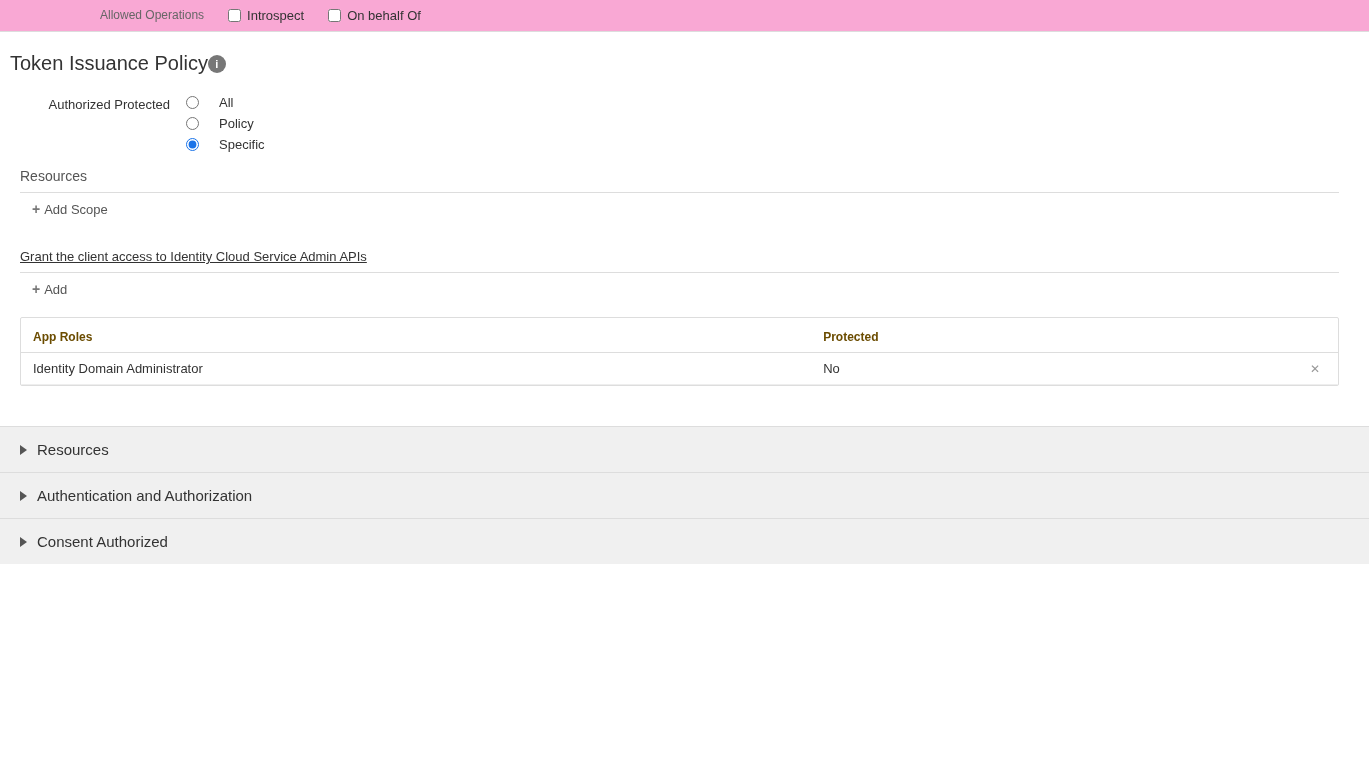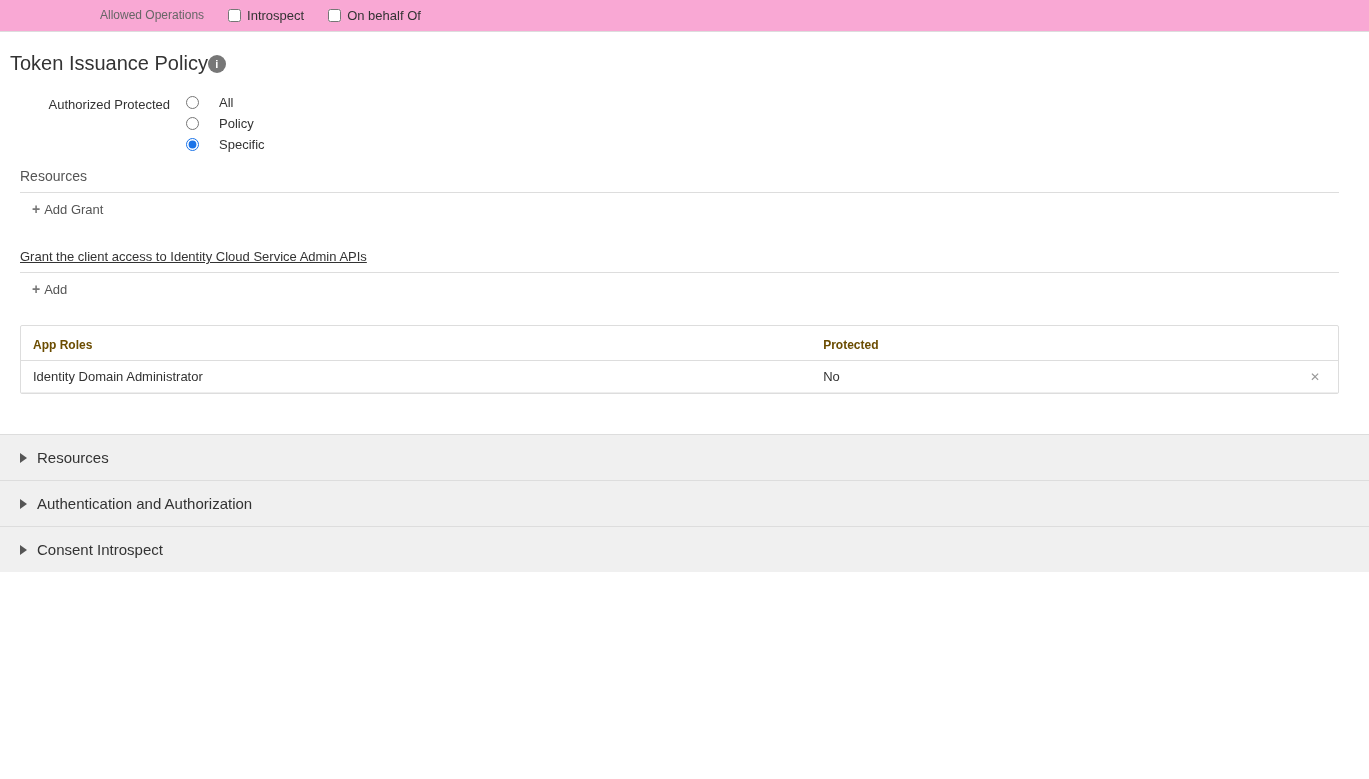--- a/index.html
+++ b/index.html
@@ -263,34 +263,34 @@
         <label for="radio-specific">Specific</label>
       </div>
     </div>
   </div>
 
   <div class="subsection">
     <div class="subsection-title">Resources</div>
     <hr class="divider">
     <button class="add-button">
       <span class="plus-icon">+</span>
-      <span>Add Grant</span>
+      <span>Add Scope</span>
     </button>
 
   </div>
 
   <div class="grant-section" style="margin-left: 10px;">
     <div class="grant-title">Grant the client access to Identity Cloud Service Admin APIs</div>
     <hr class="divider">
     <button class="add-button">
       <span class="plus-icon">+</span>
       <span>Add</span>
     </button>
 
-    <div class="table-container" style="margin-top: 20px;">
+    <div class="table-container" style="margin-top: 12px;">
       <table class="data-table">
         <thead>
           <tr>
             <th style="width: 60%;">App Roles</th>
             <th>Protected</th>
             <th style="width: 40px;"></th>
           </tr>
         </thead>
         <tbody>
           <tr>
@@ -311,15 +311,15 @@
   <div class="collapsible-item">
     <span class="chevron-right"></span>
     <span class="collapsible-label">Resources</span>
   </div>
   <div class="collapsible-item">
     <span class="chevron-right"></span>
     <span class="collapsible-label">Authentication and Authorization</span>
   </div>
   <div class="collapsible-item">
     <span class="chevron-right"></span>
-    <span class="collapsible-label">Consent Introspect</span>
+    <span class="collapsible-label">Consent Authorized</span>
   </div>
 </div>
 
 </body></html>

